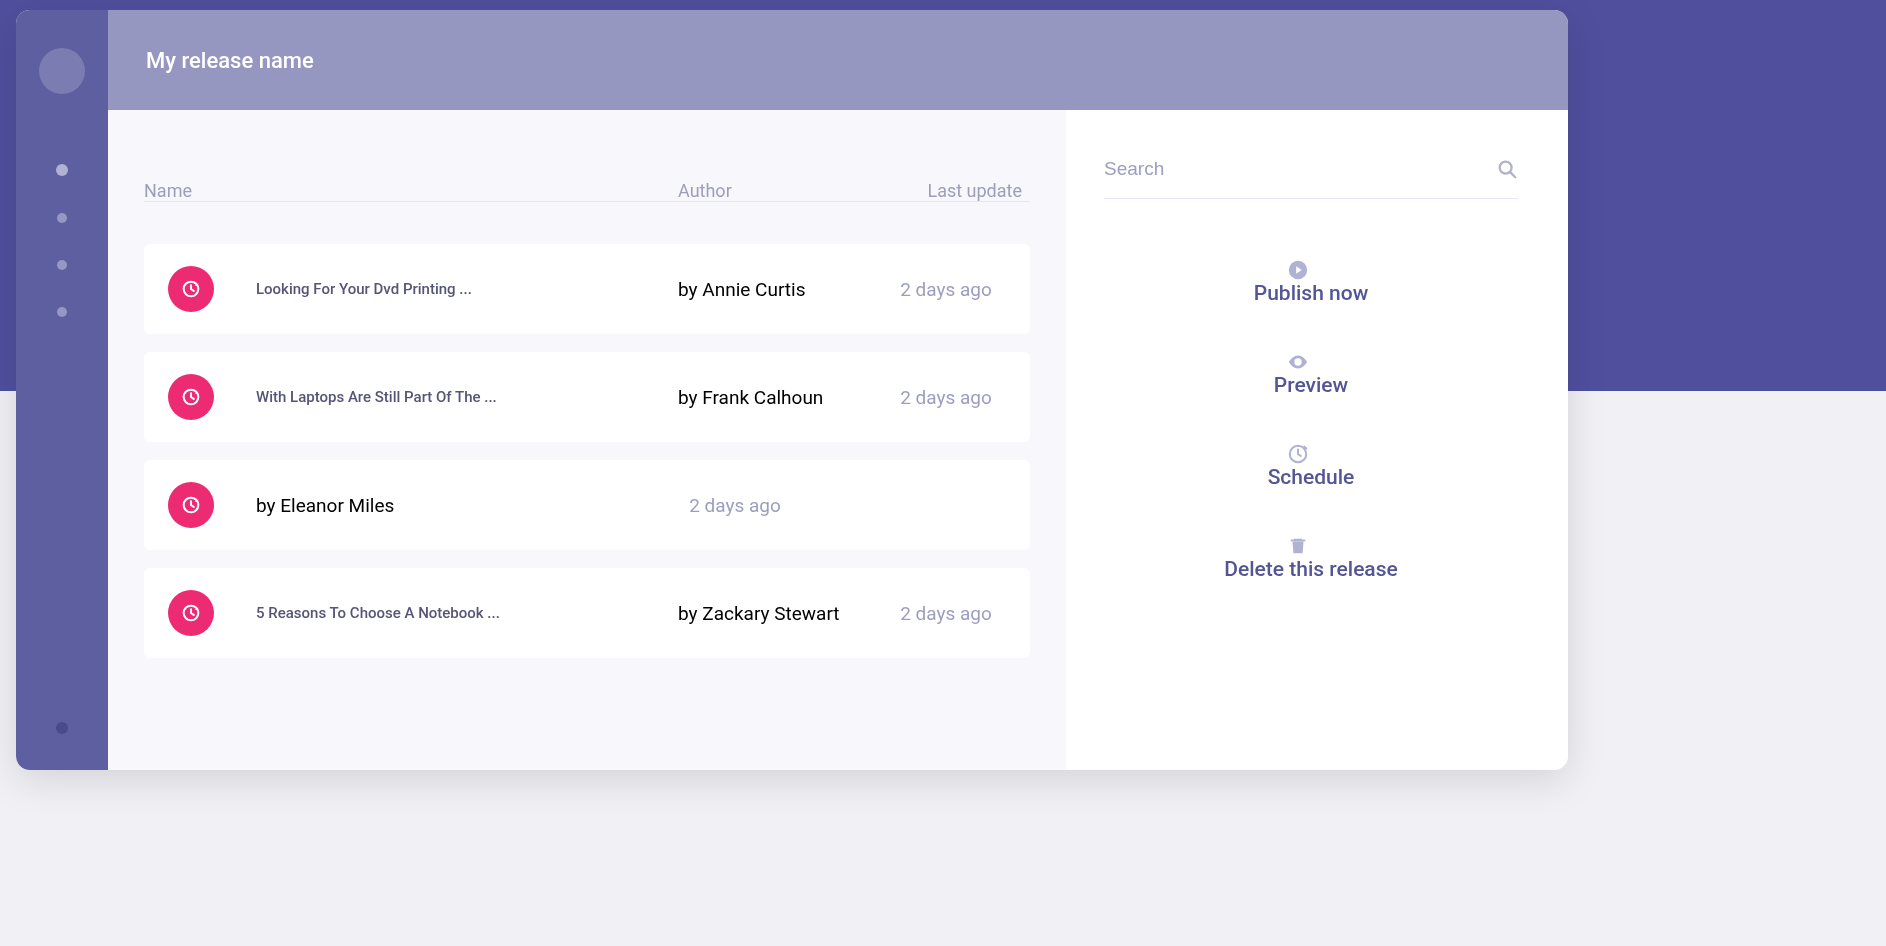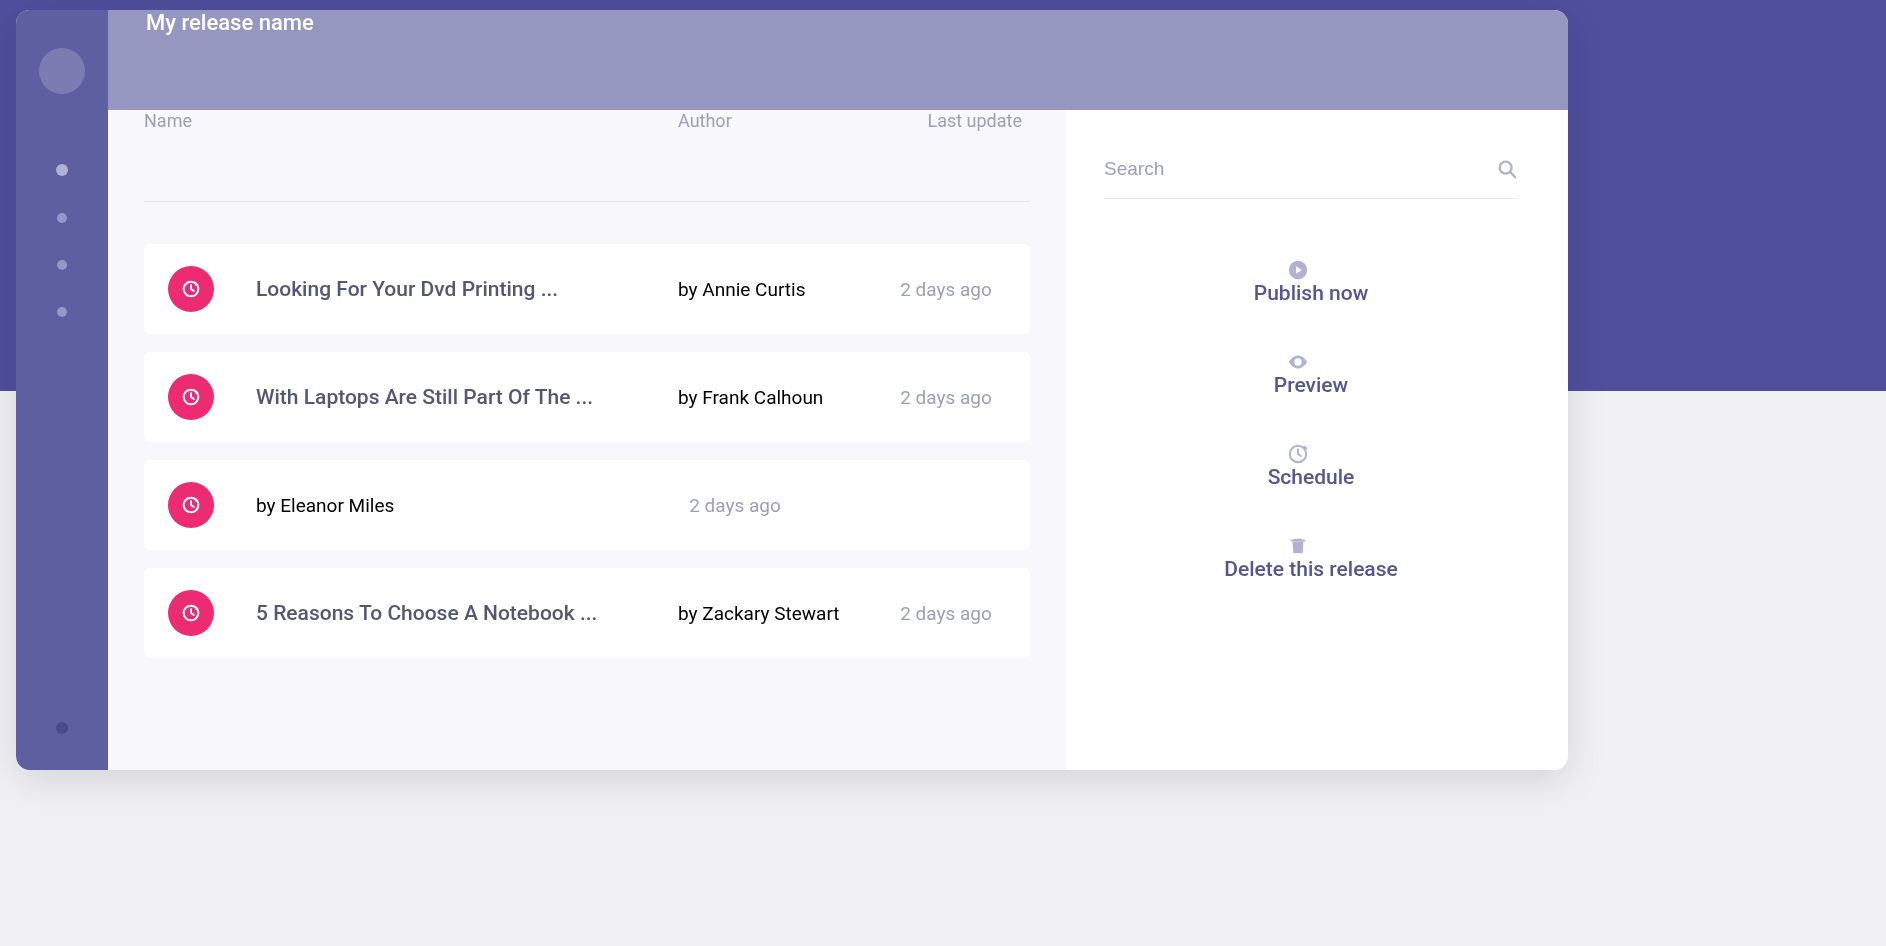--- a/index.html
+++ b/index.html
@@ -74,39 +74,39 @@
     border-radius: 50%;
     background: #4a4a8a;
     cursor: pointer;
   }
   .topbar {
     position: absolute;
     top: 0; left: 92px; right: 0;
     height: 100px;
     background: rgba(143,144,188,0.94);
     display: flex;
-    align-items: flex-start;
+    align-items: center;
     padding-left: 38px;
   }
   .topbar-title {
     color: #ffffff;
     font-size: 22px;
     font-weight: 500;
   }
   .main {
     position: absolute;
     top: 100px; left: 92px;
     width: 958px;
     height: calc(100% - 100px);
     background: #f8f7fc;
     padding: 0 36px;
   }
   .table-header {
     display: flex;
-    align-items: flex-start;
+    align-items: flex-end;
     height: 92px;
     border-bottom: 1px solid #e7e7ef;
     color: #9c9ebc;
     font-size: 18px;
   }
   .col-name { flex: 0 0 534px; }
   .col-author { flex: 0 0 216px; }
   .col-update { flex: 1; text-align: right; padding-right: 8px; }
   .table-body { padding-top: 42px; }
   .row {
@@ -126,21 +126,21 @@
     display: flex;
     align-items: center;
     justify-content: center;
     flex: 0 0 46px;
     margin-right: 42px;
   }
   .row-icon svg { width: 22px; height: 22px; }
   .row-name {
     flex: 0 0 422px;
     color: #555576;
-    font-size: 21px;
+    font-size: 15px;
     font-weight: 500;
     white-space: nowrap;
     overflow: hidden;
   }
   .row-author {
     flex: 0 0 216px;
     color: #000000;
     font-size: 19px;
   }
   .row-update {

